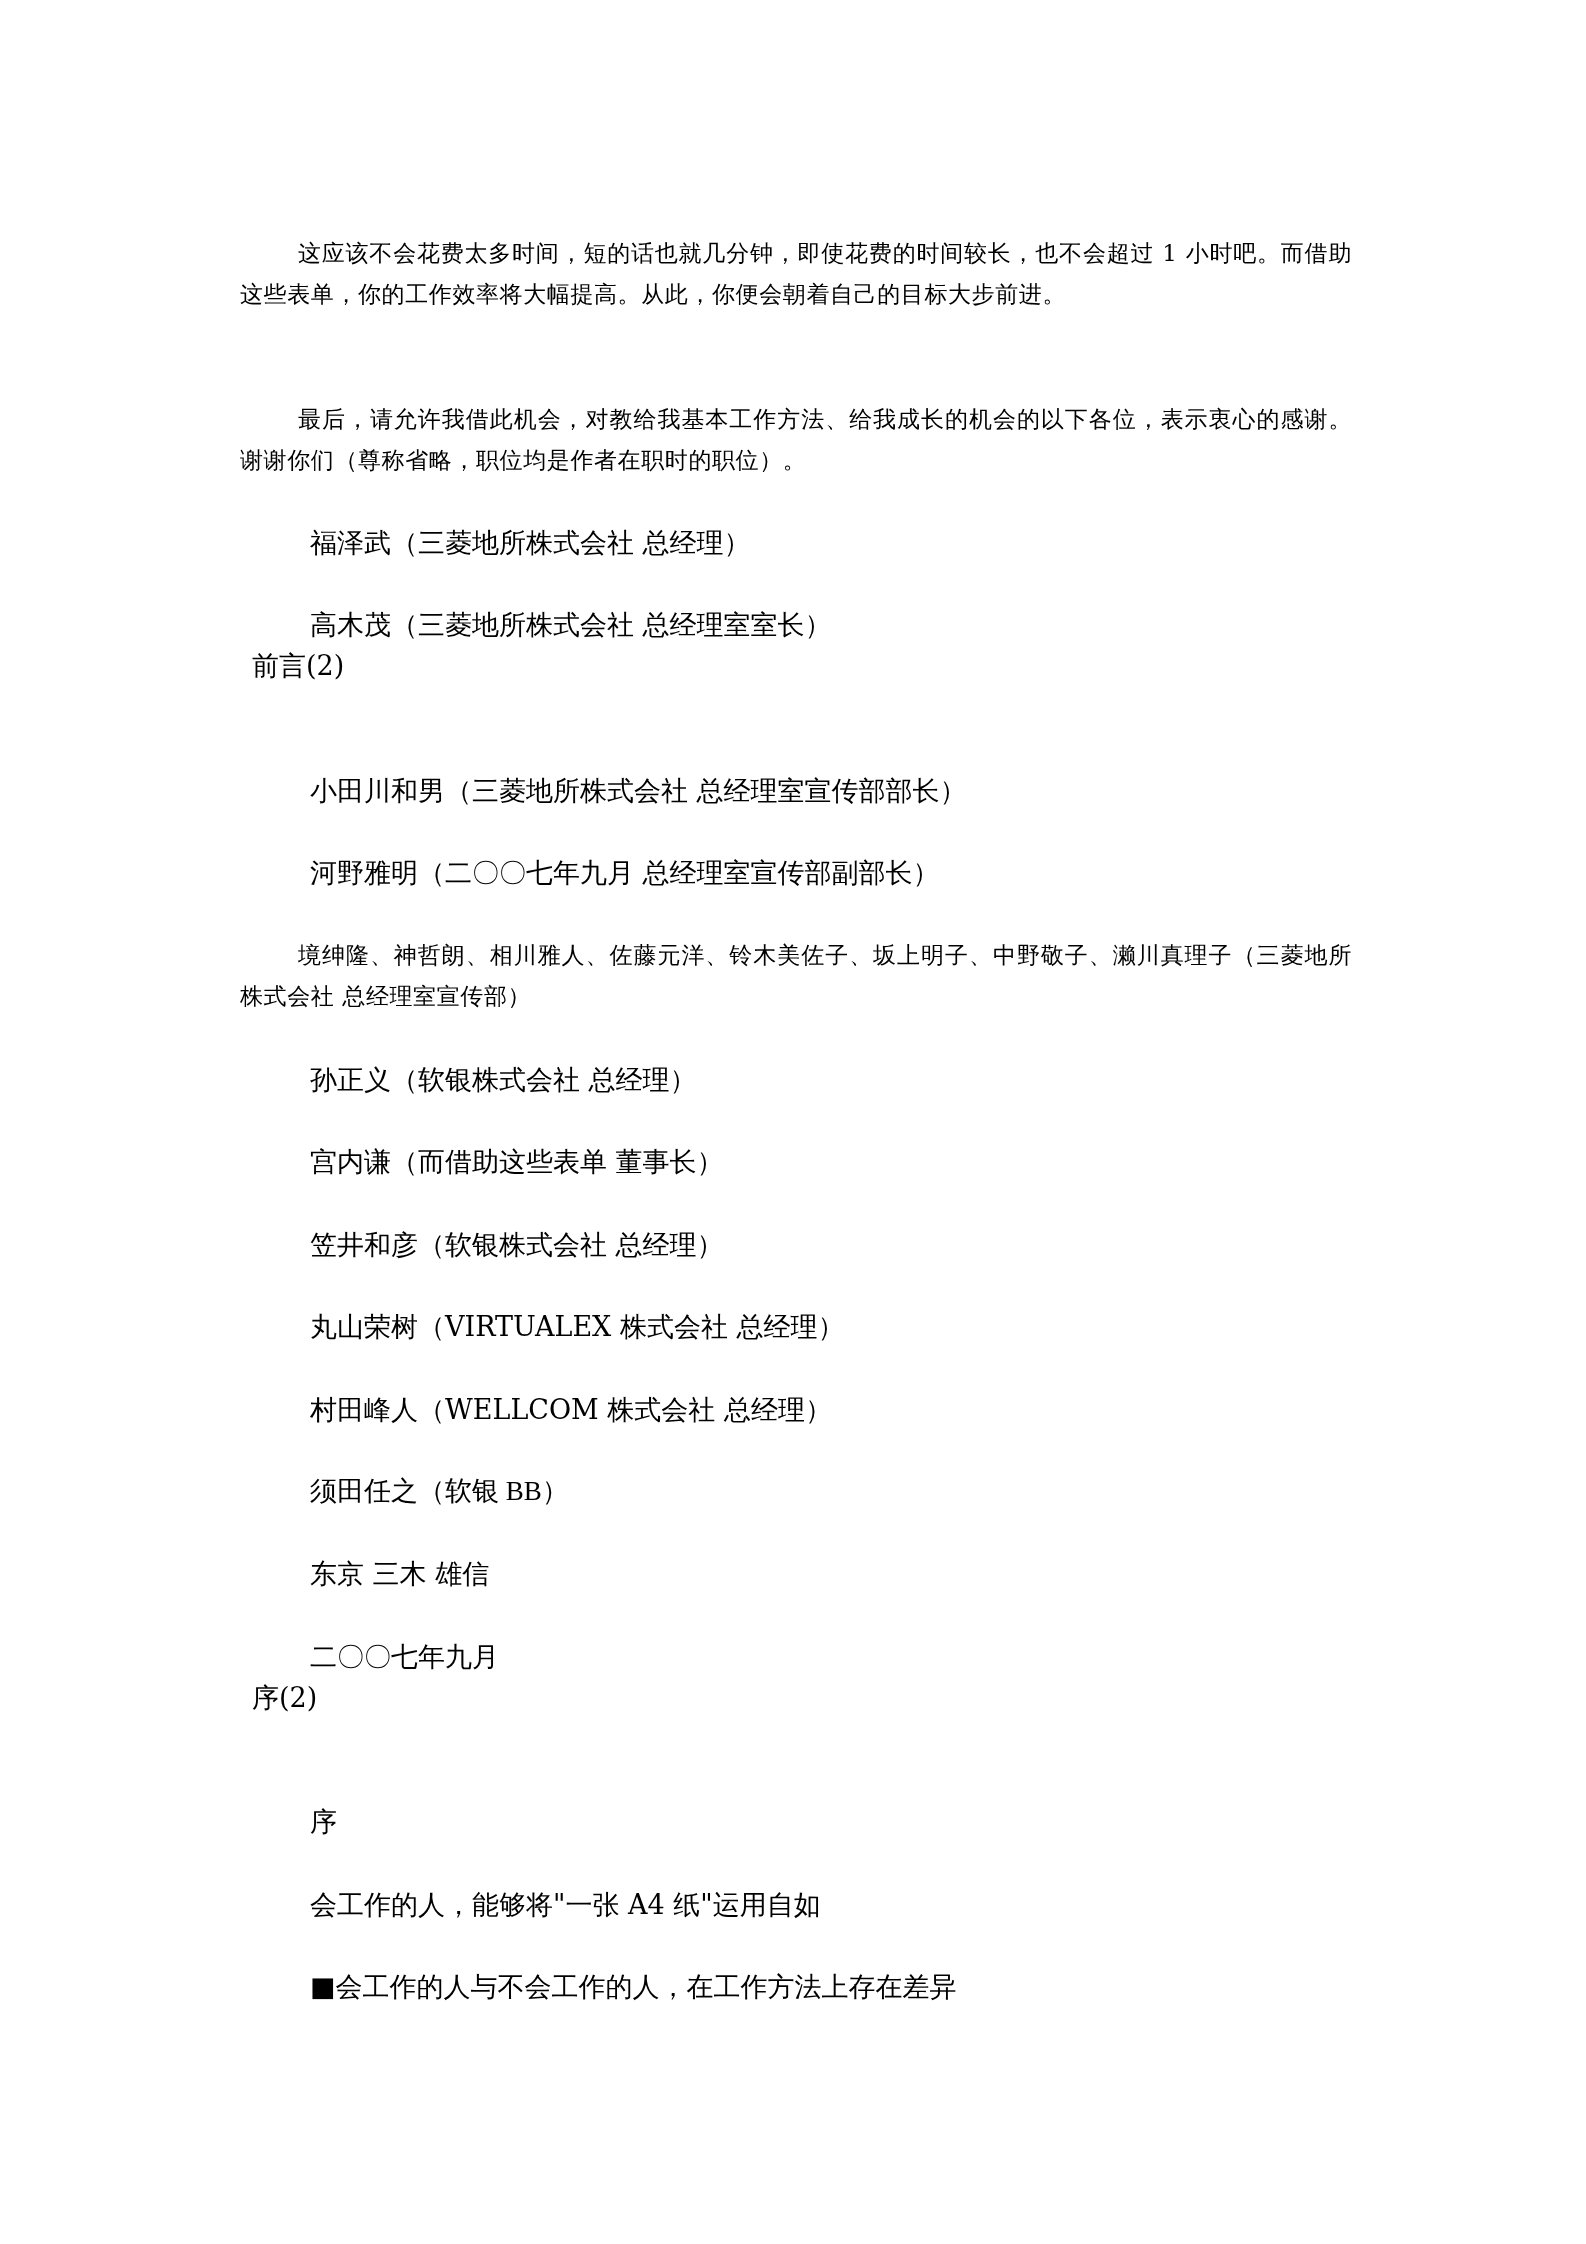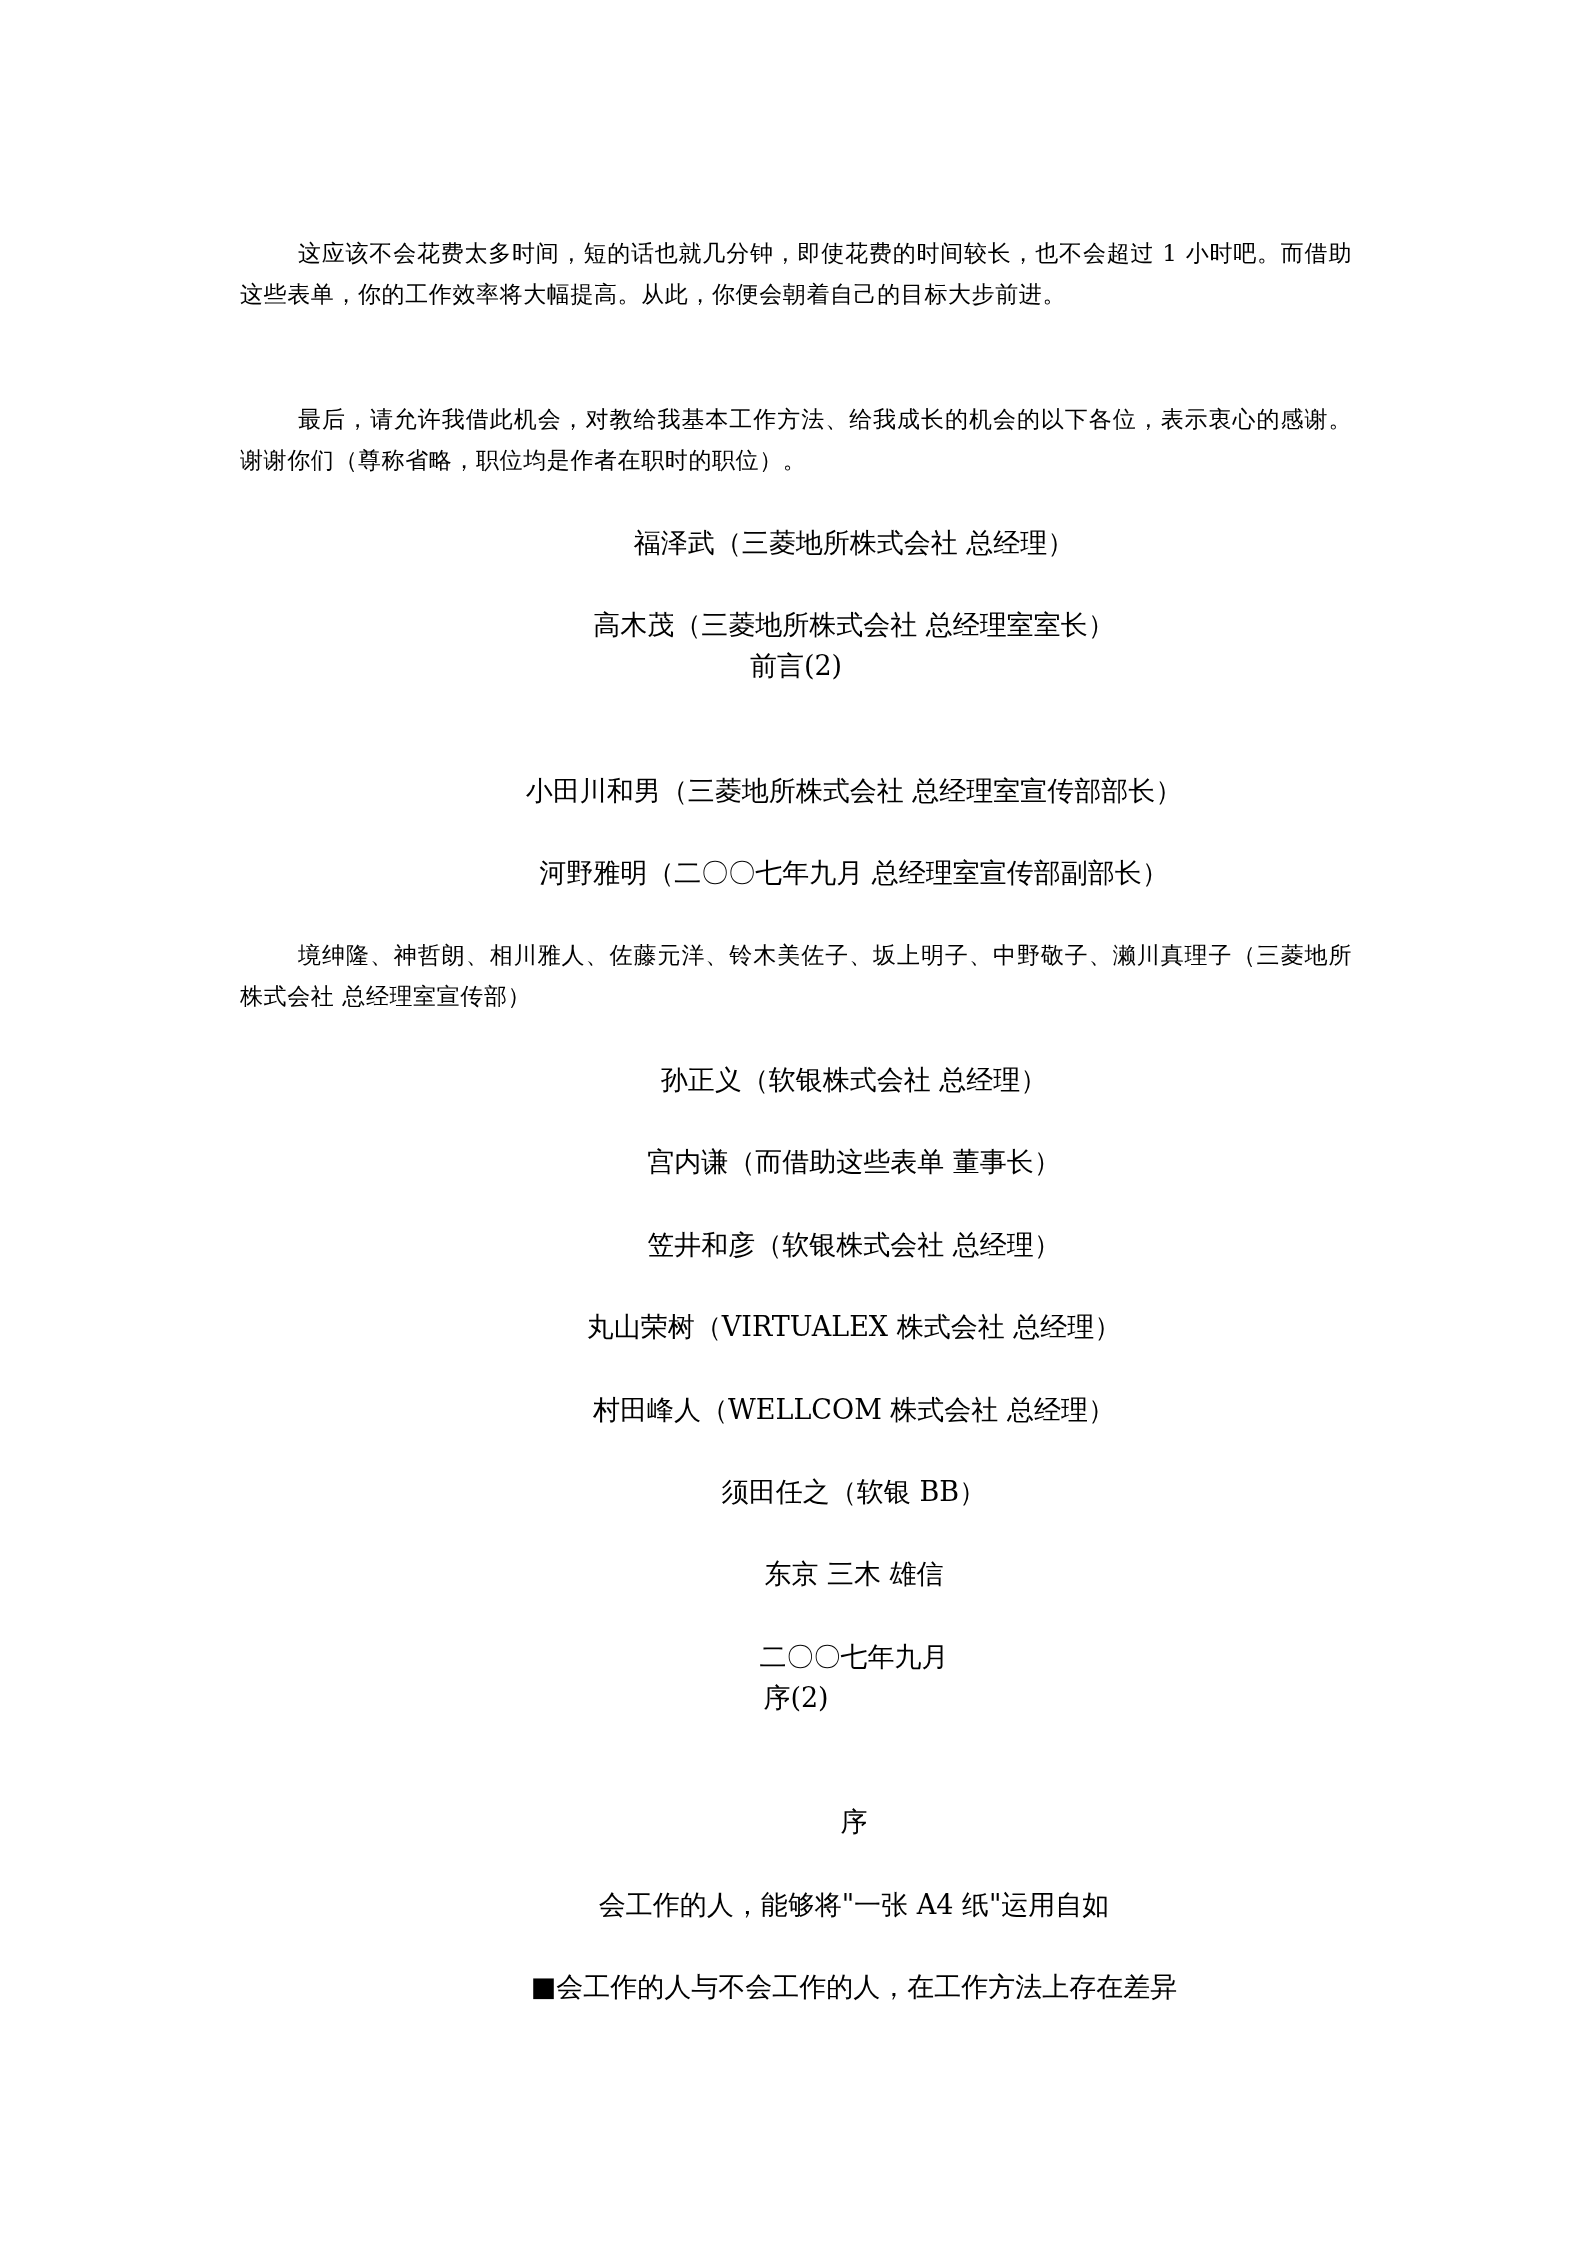--- a/index.html
+++ b/index.html
@@ -16,26 +16,25 @@
       color: #000000;
     }
     .page {
       position: absolute;
       left: 240px;
       top: 0;
       width: 1112px;
     }
     .line {
       position: absolute;
-      left: 0;
+      left: 12px;
       width: 1112px;
       font-size: 27px;
       line-height: 41px;
       white-space: nowrap;
-      text-align: center;
     }
     .indent { padding-left: 58px; }
     .para {
       position: absolute;
       left: 0;
       width: 1112px;
       font-size: 23px;
       line-height: 41px;
       text-indent: 58px;
       text-align: justify;
@@ -62,21 +61,21 @@
   <div class="line indent" style="top:770px;">小田川和男（三菱地所株式会社  总经理室宣传部部长）</div>
   <div class="line indent" style="top:852px;">河野雅明（二〇〇七年九月  总经理室宣传部副部长）</div>
 
   <div class="para" style="top:935px;">境绅隆、神哲朗、相川雅人、佐藤元洋、铃木美佐子、坂上明子、中野敬子、濑川真理子（三菱地所株式会社  总经理室宣传部）</div>
 
   <div class="line indent" style="top:1059px;">孙正义（软银株式会社  总经理）</div>
   <div class="line indent" style="top:1141px;">宫内谦（而借助这些表单  董事长）</div>
   <div class="line indent" style="top:1224px;">笠井和彦（软银株式会社  总经理）</div>
   <div class="line indent" style="top:1306px;">丸山荣树（VIRTUALEX 株式会社  总经理）</div>
   <div class="line indent" style="top:1389px;">村田峰人（WELLCOM 株式会社  总经理）</div>
-  <div class="line indent" style="top:1471px;">须田任之（软银 BB）</div>
+  <div class="line indent" style="top:1471px;font-family:Liberation Serif, serif;">须田任之（软银 BB）</div>
 
   <div class="line indent" style="top:1553px;">东京  三木  雄信</div>
   <div class="line indent" style="top:1636px;">二〇〇七年九月</div>
 
   <div class="line" style="top:1677px;">序(2)</div>
 
   <div class="line indent" style="top:1801px;">序</div>
   <div class="line indent" style="top:1884px;">会工作的人，能够将"一张 A4 纸"运用自如</div>
   <div class="line indent" style="top:1966px;">
     <span class="marker">■</span><span>会工作的人与不会工作的人，在工作方法上存在差异</span>

